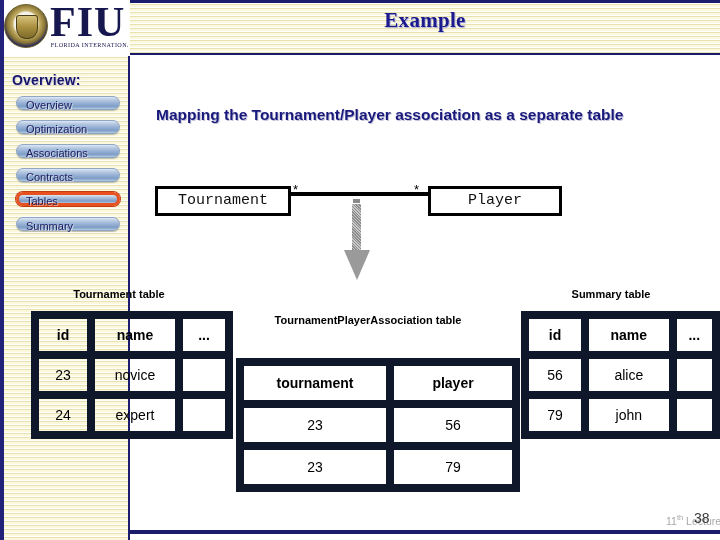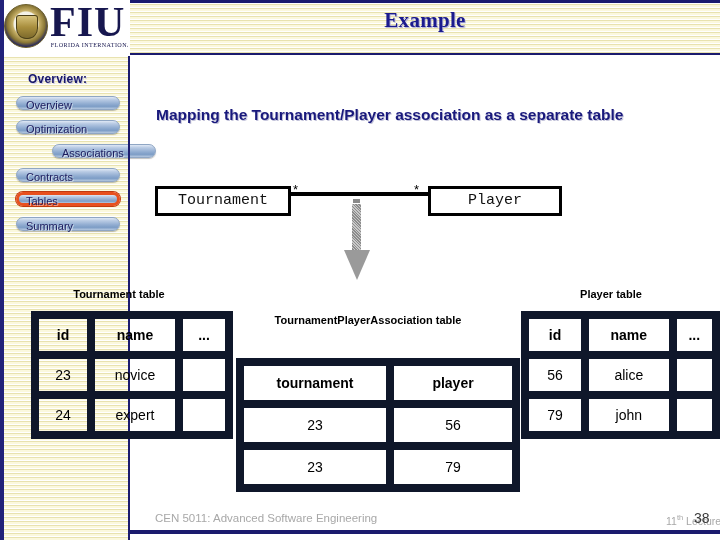--- a/index.html
+++ b/index.html
@@ -119,22 +119,22 @@
     background: #22227a;
   }
   #sidebar-rightbar {
     position: absolute;
     left: 128px; top: 56px;
     width: 2px; height: 484px;
     background: #1b1b6e;
   }
   #sidebar-heading {
     position: absolute;
-    left: 28px; top: 16px;
-    font-size: 12px;
+    left: 12px; top: 16px;
+    font-size: 14px;
     font-weight: bold;
     color: #16166b;
     text-shadow: 1px 1px 0 #cfcde0;
     letter-spacing: 0.2px;
   }
   .nav-btn {
     position: absolute;
     left: 16px;
     width: 104px; height: 14px;
     border-radius: 9px;
@@ -324,21 +324,21 @@
 
   <div id="sidebar" class="striped">
     <div id="sidebar-heading">Overview:</div>
 
     <div class="nav-btn" style="top:40px;">
         <span>Overview</span>
       </div>
     <div class="nav-btn" style="top:64px;">
         <span>Optimization</span>
       </div>
-    <div class="nav-btn" style="top:88px;margin-left:36px;">
+    <div class="nav-btn" style="top:88px;">
         <span>Associations</span>
       </div>
     <div class="nav-btn" style="top:112px;">
         <span>Contracts</span>
       </div>
     <div class="nav-btn selected" style="top:136px;">
         <span>Tables</span>
       </div>
     <div class="nav-btn" style="top:161px;">
         <span>Summary</span>
@@ -390,39 +390,38 @@
       <td>23</td>
       <td>56</td>
     </tr>
     <tr>
       <td>23</td>
       <td>79</td>
     </tr>
   </tbody>
     </table>
 
-  <div id="cap-player" class="tbl-caption">Player table</div>
+  <div id="cap-player" class="tbl-caption">Summary table</div>
   <table id="tbl-player" class="dt">
     <tbody>
         <tr>
       <th class="c-id">id</th>
       <th class="c-name">name</th>
       <th class="c-dots">...</th>
     </tr>
     <tr>
       <td>56</td>
       <td>alice</td>
       <td></td>
     </tr>
     <tr>
       <td>79</td>
       <td>john</td>
       <td></td>
     </tr>
   </tbody>
     </table>
 
-  <div id="footer-course">CEN 5011: Advanced Software Engineering</div>
   <div id="footer-lecture"><span>11</span><sup>th</sup><span> Lecture</span></div>
   <div id="footer-page">38</div>
   <div id="footer-line"></div>
 
 </div>
 
 </body></html>

